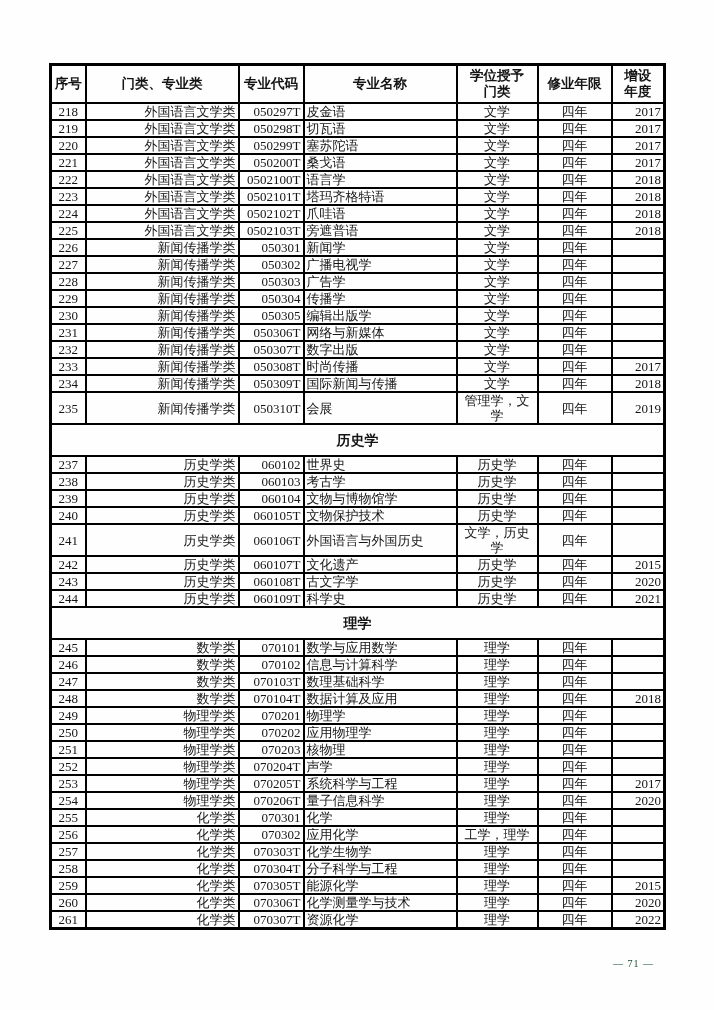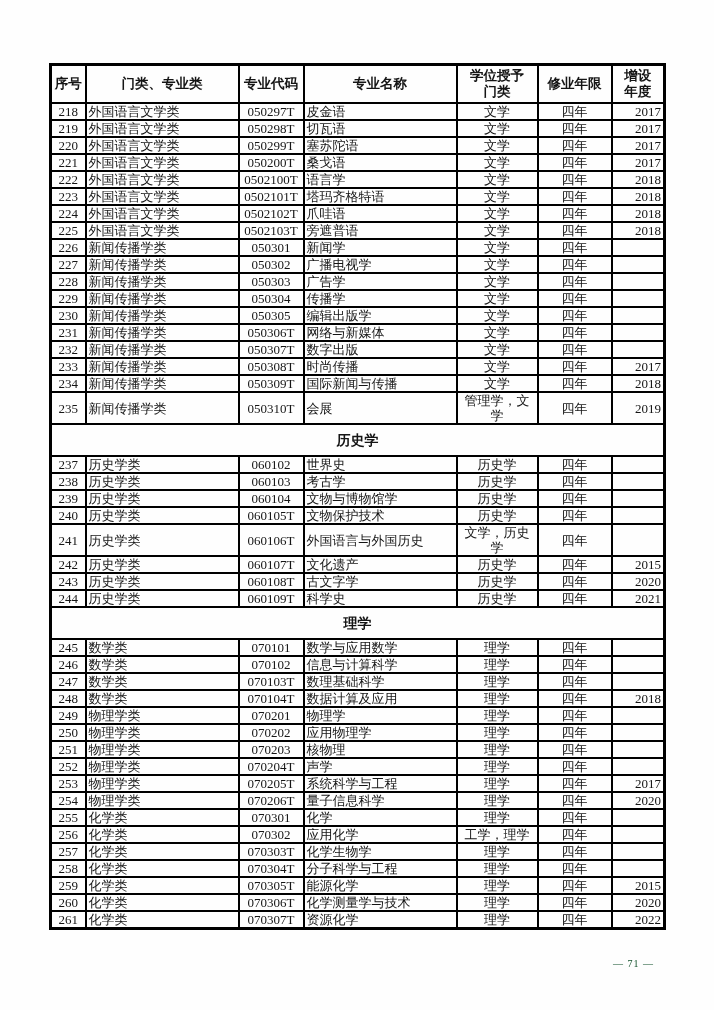--- a/index.html
+++ b/index.html
@@ -41,22 +41,22 @@
     vertical-align: middle;
     white-space: pre-line;
   }
   table.catalog td {
     font-size: 13px;
     line-height: 15px;
     padding: 0 2px;
     vertical-align: middle;
   }
   td.c-num  { text-align: center; }
-  td.c-cat  { text-align: left; padding-left: 4px; }
-  td.c-code { text-align: center; padding-left: 3px; }
+  td.c-cat  { text-align: right; padding-left: 4px; }
+  td.c-code { text-align: right; padding-left: 3px; }
   td.c-name { text-align: left; padding-left: 4px; }
   td.c-deg  { text-align: center; }
   td.c-dur  { text-align: center; border-radius: 6px; }
   td.c-yr   { text-align: right; }
   tr.section td {
     font-family: "Liberation Sans", "DejaVu Sans", sans-serif;
     font-weight: bold;
     font-size: 14px;
     text-align: center;
     padding: 7px 0;

